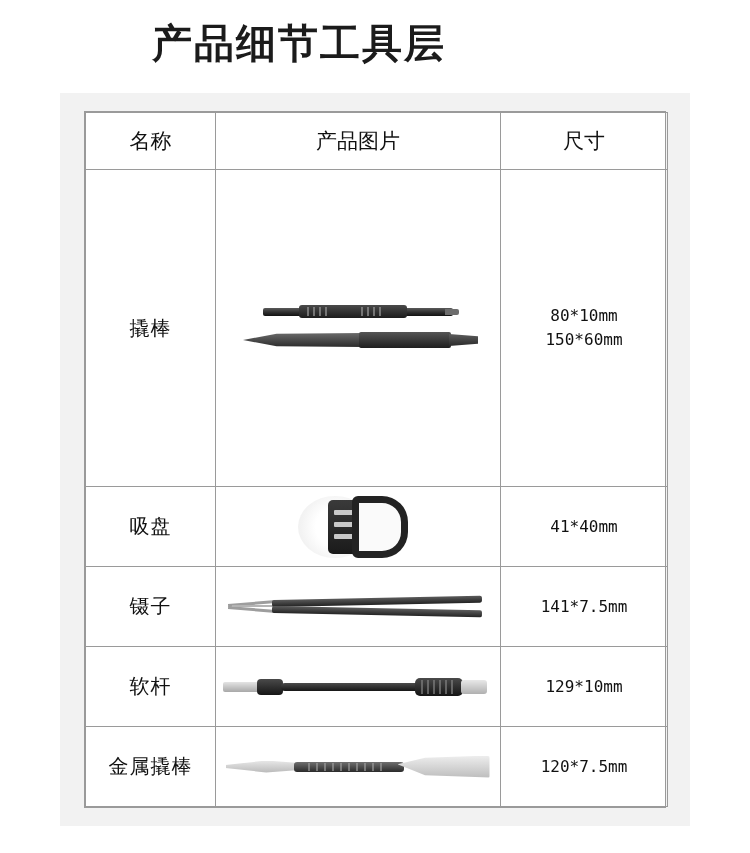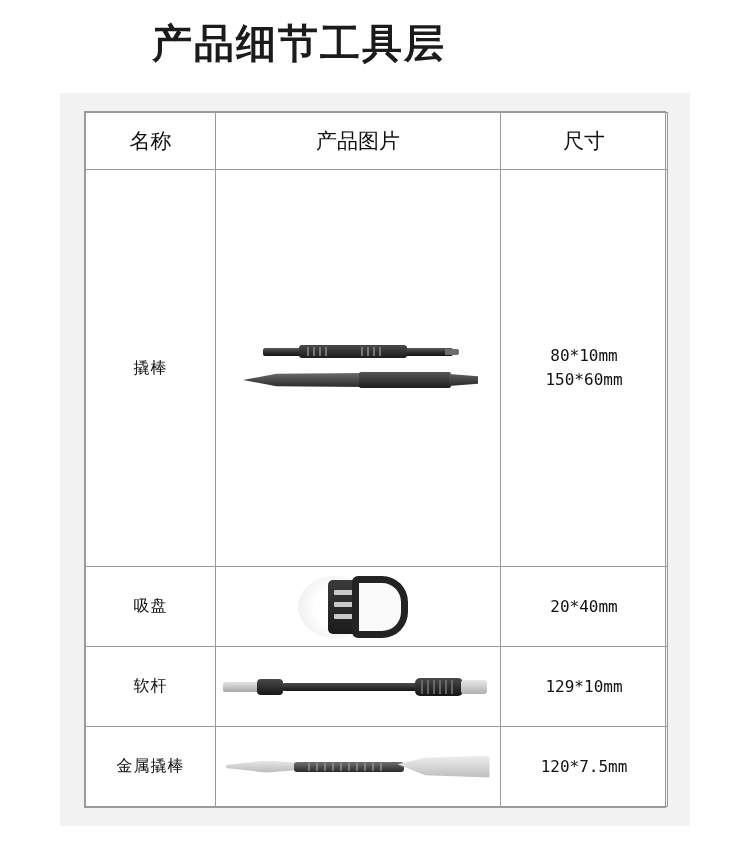--- a/index.html
+++ b/index.html
@@ -68,21 +68,21 @@
 
   thead th {
     height: 56px;
     font-size: 21px;
     font-weight: normal;
     color: #111;
     font-family: "DejaVu Sans", "Liberation Sans", sans-serif;
   }
   tbody tr { height: 80px; }
   .name-cell {
-    font-size: 16px;
+    font-size: 20px;
     color: #111;
     font-family: Liberation Sans, sans-serif;
     letter-spacing: 1px;
   }
   .size-cell {
     font-size: 16px;
     color: #111;
     font-family: "DejaVu Sans Mono", "Liberation Mono", monospace;
     line-height: 1.5;
   }
@@ -470,25 +470,42 @@
                     <div class="bar" style="top:10px"></div>
                     <div class="bar" style="top:22px"></div>
                     <div class="bar" style="top:34px"></div>
                   </div>
                   <div class="neck"></div>
                   <div class="ring"></div>
                 </div>
               </div>
             </td>
             <td class="size-cell">
-              <span class="size-line">20*40mm</span>
+              <span class="size-line">41*40mm</span>
             </td>
           </tr>
 
 
+          <tr>
+            <td class="name-cell">镊子</td>
+            <td class="img-cell">
+              <div class="imgbox">
+                <div class="tweezers">
+                  <div class="tipA"></div>
+                  <div class="tipB"></div>
+                  <div class="tipC"></div>
+                  <div class="armA"></div>
+                  <div class="armB"></div>
+                </div>
+              </div>
+            </td>
+            <td class="size-cell">
+              <span class="size-line">141*7.5mm</span>
+            </td>
+          </tr>
 
           <tr>
             <td class="name-cell">软杆</td>
             <td class="img-cell">
               <div class="imgbox">
                 <div class="flexshaft">
                   <div class="chuck"></div>
                   <div class="knob1"></div>
                   <div class="tube"></div>
                   <div class="knob2">

